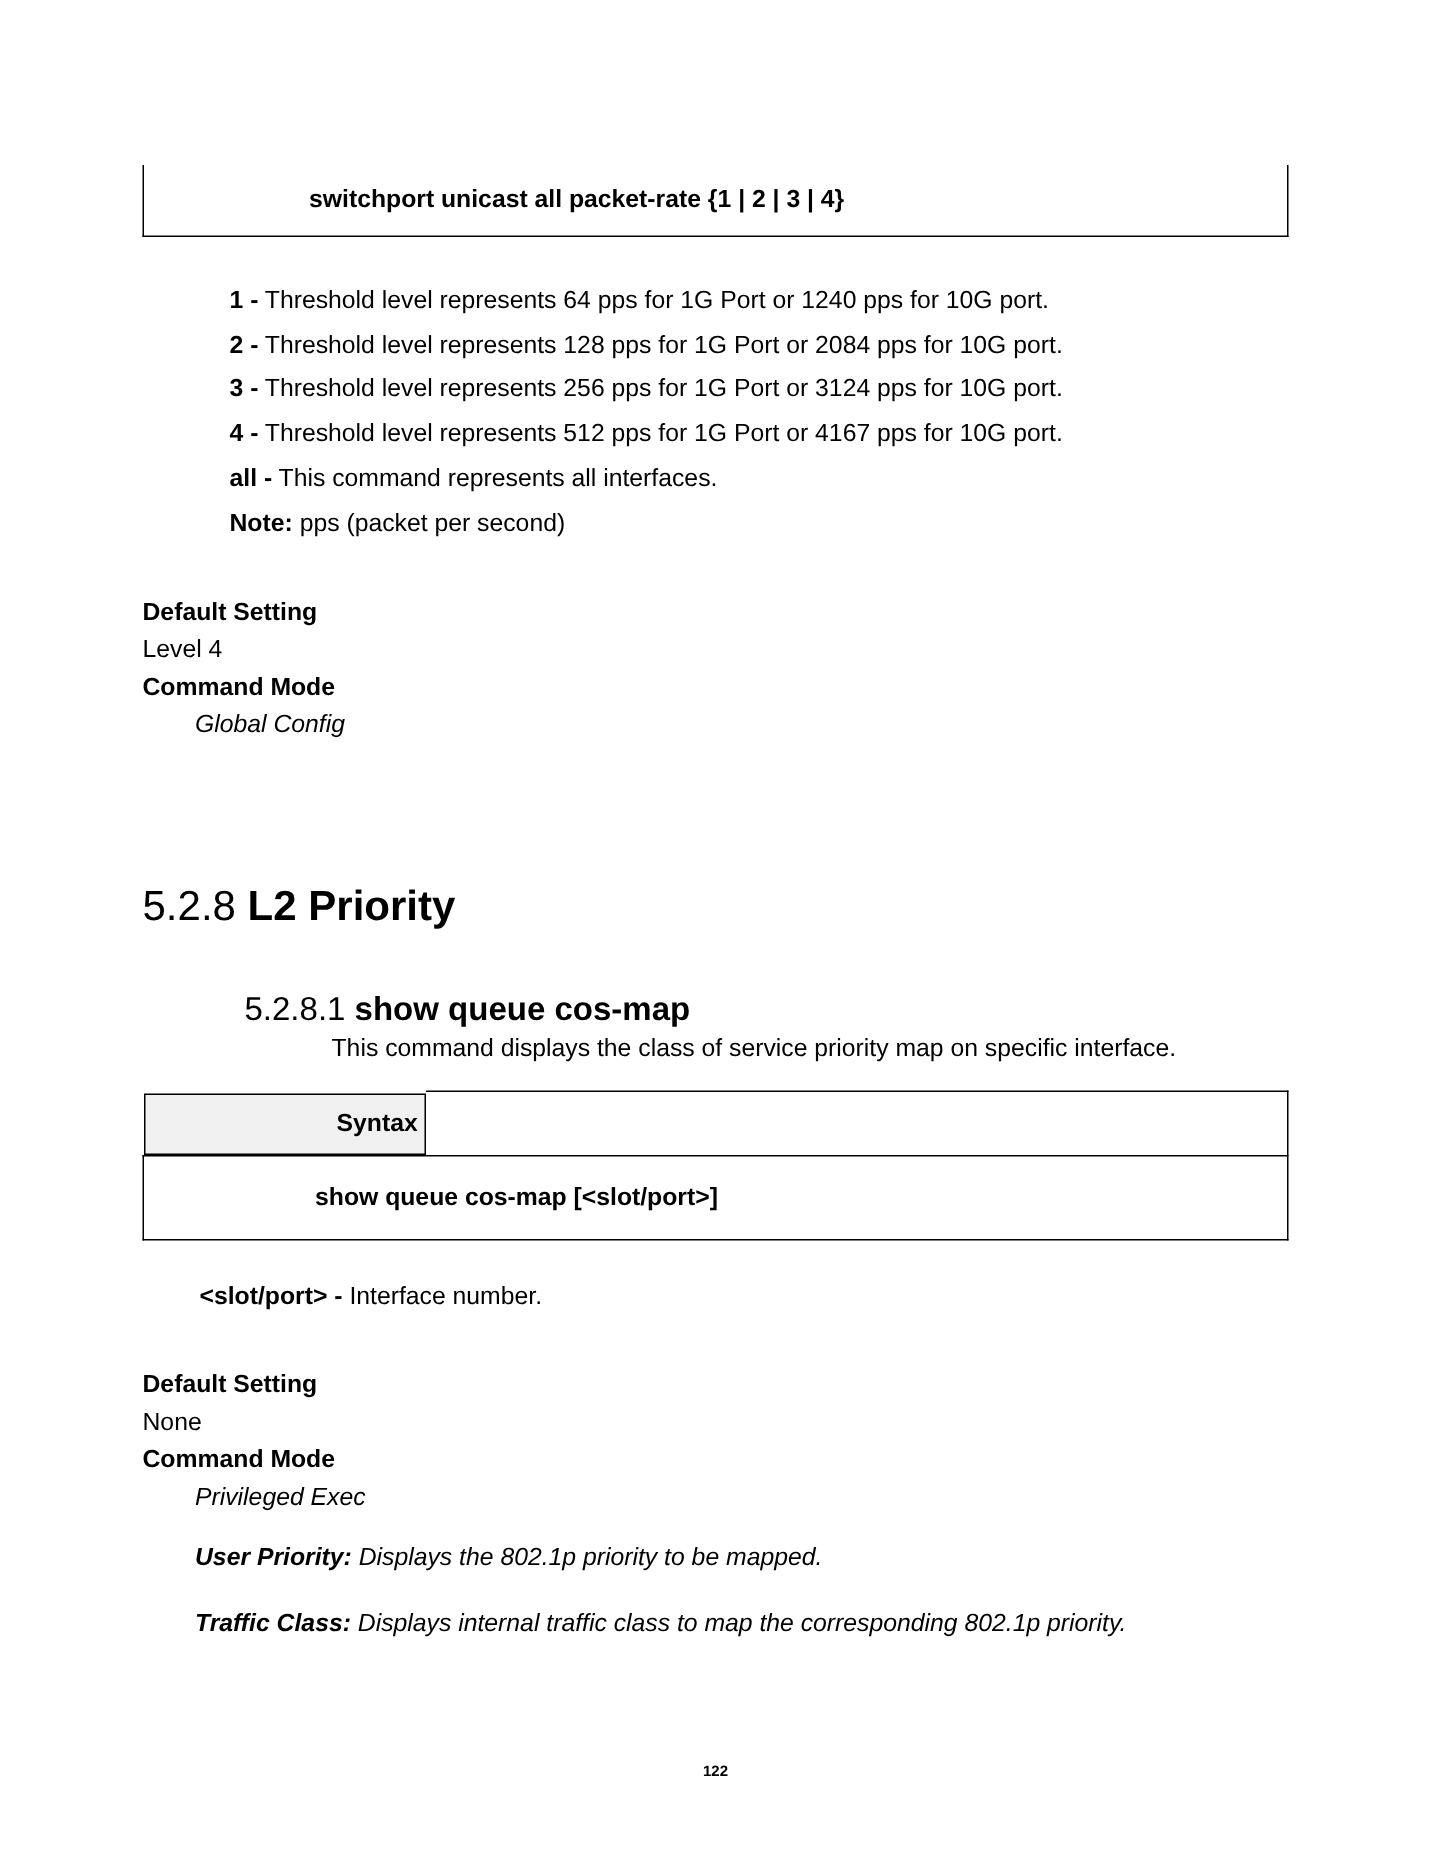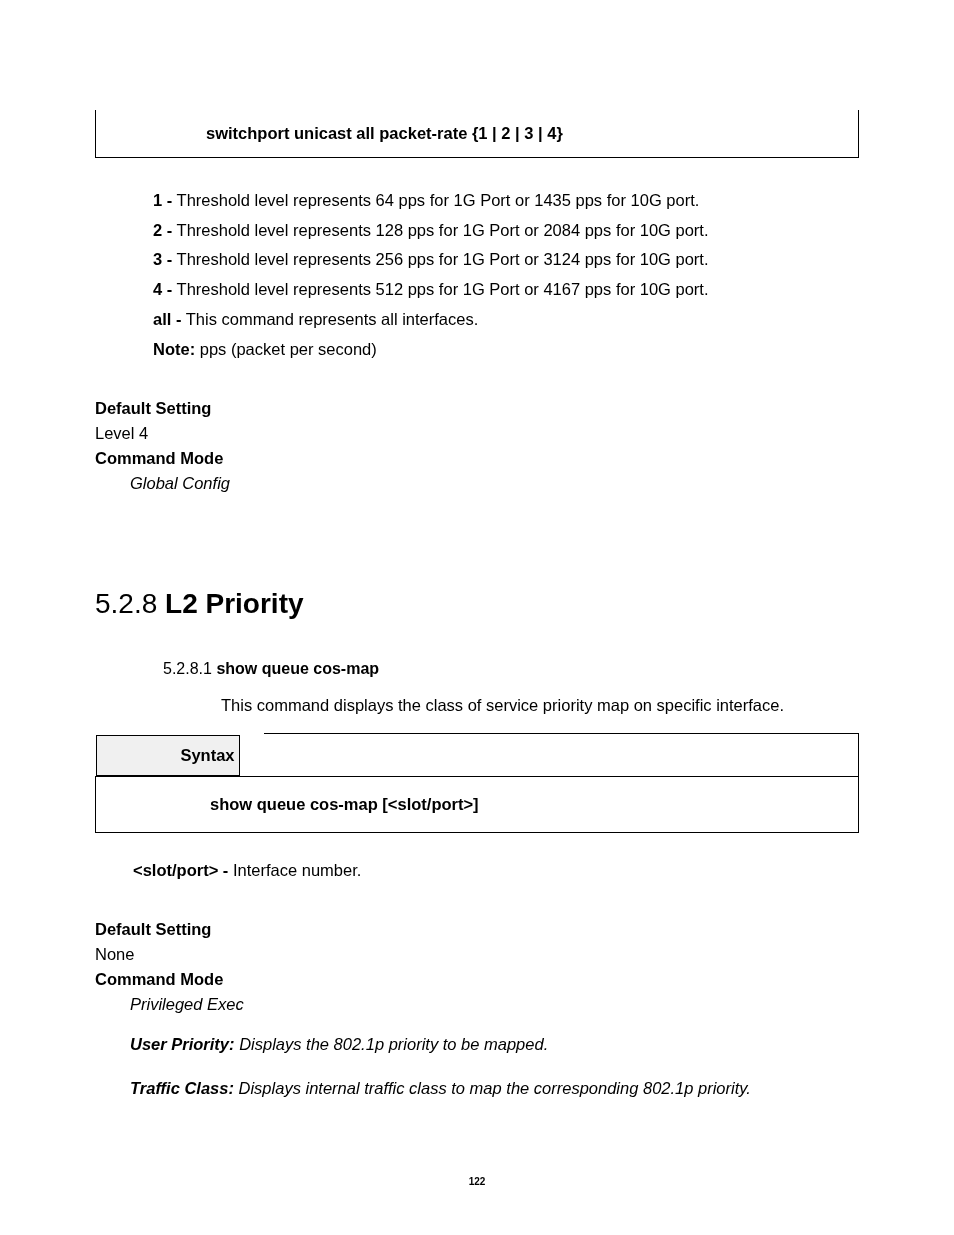--- a/index.html
+++ b/index.html
@@ -49,22 +49,22 @@
     margin-top: 95px;
     margin-bottom: 40px;
   }
   h2.section .num { font-weight: normal; }
   h2.section .title { font-weight: bold; }
   .subsection {
     margin-left: 68px;
     margin-bottom: 18px;
   }
   .subsection .heading {
-    font-size: 16px;
-    margin-bottom: 18px;
+    font-size: 22px;
+    margin-bottom: 4px;
   }
   .subsection .heading .snum { font-weight: normal; }
   .subsection .heading .stitle { font-weight: bold; }
   .subsection .desc {
     margin-left: 58px;
     margin-bottom: 10px;
   }
   .syntax-table {
     border-collapse: collapse;
     width: 100%;
@@ -78,21 +78,21 @@
     padding: 0;
     background: #fff;
     border: none !important;
   }
   .syntax-label-inner {
     border: 1px solid #000;
     background: #f0f0f0;
     font-weight: bold;
     text-align: right;
     padding: 10px 4px 10px 0;
-    width: 144px;
+    width: 188px;
     box-sizing: border-box;
   }
   .syntax-blank-cell {
     border-left: none !important;
     background: #fff;
     height: 40px;
   }
   .syntax-body-row td {
     padding: 18px 0 18px 114px;
     font-weight: bold;
@@ -118,21 +118,21 @@
   }
 </style>
 </head>
 <body>
 
 <div class="page">
 
   <div class="syntax-cmd-box">switchport unicast all packet-rate {1 | 2 | 3 | 4}</div>
 
   <div class="defs">
-    <div class="line"><b>1 -</b><span> Threshold level represents 64 pps for 1G Port or 1435 pps for 10G port.</span></div>
+    <div class="line"><b>1 -</b><span> Threshold level represents 64 pps for 1G Port or 1240 pps for 10G port.</span></div>
     <div class="line"><b>2 -</b><span> Threshold level represents 128 pps for 1G Port or 2084 pps for 10G port.</span></div>
     <div class="line"><b>3 -</b><span> Threshold level represents 256 pps for 1G Port or 3124 pps for 10G port.</span></div>
     <div class="line"><b>4 -</b><span> Threshold level represents 512 pps for 1G Port or 4167 pps for 10G port.</span></div>
     <div class="line"><b>all -</b><span> This command represents all interfaces.</span></div>
   </div>
 
   <div class="note-line">
     <b>Note:</b><span> pps (packet per second)</span>
   </div>
 

